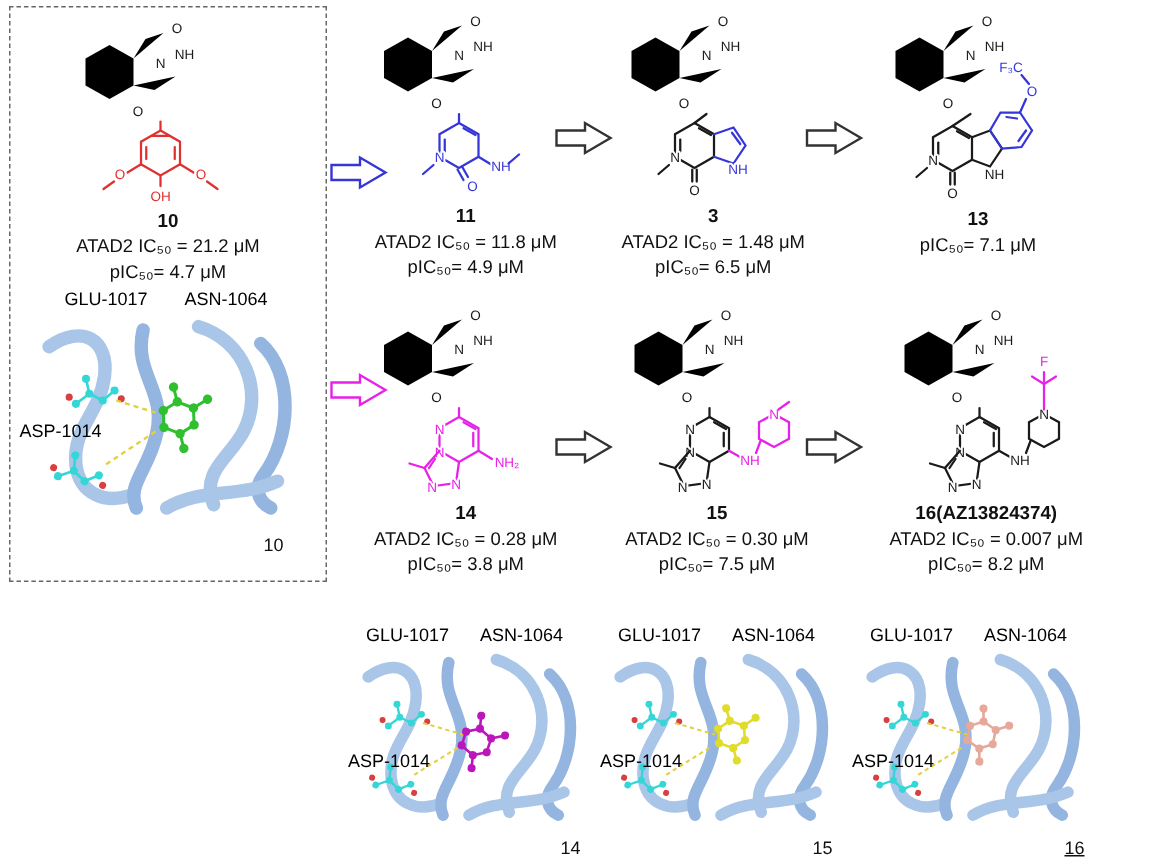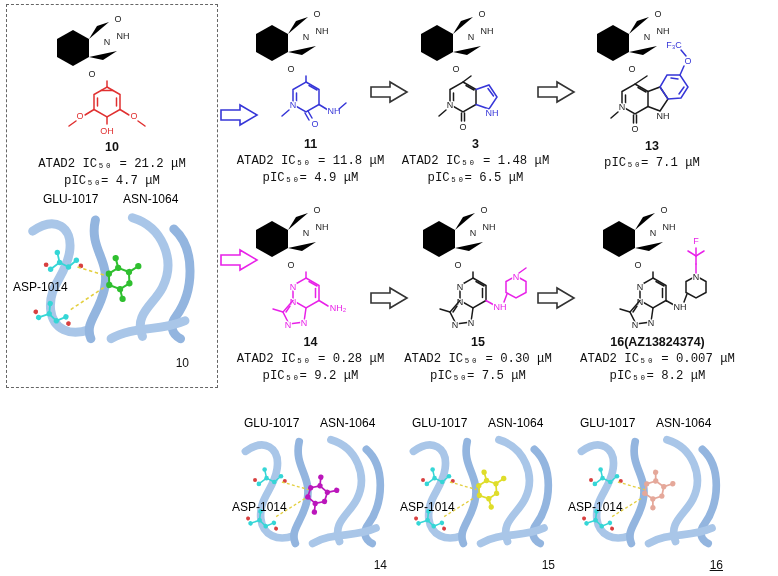--- a/index.html
+++ b/index.html
@@ -4,21 +4,21 @@
 <style>
   * { margin:0; padding:0; box-sizing:border-box; }
   html,body { background:#fff; font-family:"Liberation Sans",sans-serif; color:#111; }
   #figure { position:relative; width:778px; height:576px; background:#fff; overflow:hidden; }
 
   .lead-box { position:absolute; left:6px; top:4px; width:212px; height:384px;
               border:1.6px dashed #666; display:flex; flex-direction:column; align-items:center; padding-top:6px; }
 
   .compound-card { position:absolute; display:flex; flex-direction:column; align-items:center; }
   .cmpd-number { font-size:12.5px; font-weight:bold; margin-top:1px; white-space:nowrap; }
-  .cmpd-ic50, .cmpd-pic50 { font-size:12.3px; margin-top:3px; white-space:nowrap;font-family:Liberation Mono, monospace; }
+  .cmpd-ic50, .cmpd-pic50 { font-size:12.3px; margin-top:3px; white-space:nowrap; }
 
   .struct .bond  { stroke:#1a1a1a; stroke-width:1.5; fill:none; stroke-linecap:round; }
   .struct .cbond, .cbond { stroke:currentColor; stroke-width:1.5; fill:none; stroke-linecap:round; }
   .struct text, svg text.atom, svg text.catom {
       font-family:"Liberation Sans",sans-serif; font-size:9px; text-anchor:middle;
       paint-order:stroke; stroke:#ffffff; stroke-width:2.6px; stroke-linejoin:round; }
   .atom  { fill:#1a1a1a; }
   .catom { fill:currentColor; }
 
   .arrow { position:absolute; }
@@ -276,21 +276,21 @@
       <use href="#scaffold" x="8" y="2"></use>
       <g color="#e821e8">
         <line class="cbond" x1="60" y1="70" x2="60" y2="76"></line>
         <use href="#bicycle" y="70"></use>
         <line class="cbond" x1="73" y1="98.5" x2="82" y2="104"></line>
         <text class="catom" x="92" y="109">NH₂</text>
       </g>
     </svg>
     <div class="cmpd-number">14</div>
     <div class="cmpd-ic50">ATAD2 IC₅₀ = 0.28 μM</div>
-    <div class="cmpd-pic50">pIC₅₀= 9.2 μM</div>
+    <div class="cmpd-pic50">pIC₅₀= 3.8 μM</div>
   </div>
 
   <div class="compound-card" style="left:398px; top:202px; width:160px;">
     <svg class="struct" width="130" height="132" viewBox="0 0 130 132">
       <use href="#scaffold" x="8" y="2"></use>
       <line class="bond" x1="60" y1="70" x2="60" y2="76"></line>
       <g color="#1a1a1a">
           <use href="#bicycle" y="70"></use>
         </g>
       <g color="#e821e8">

